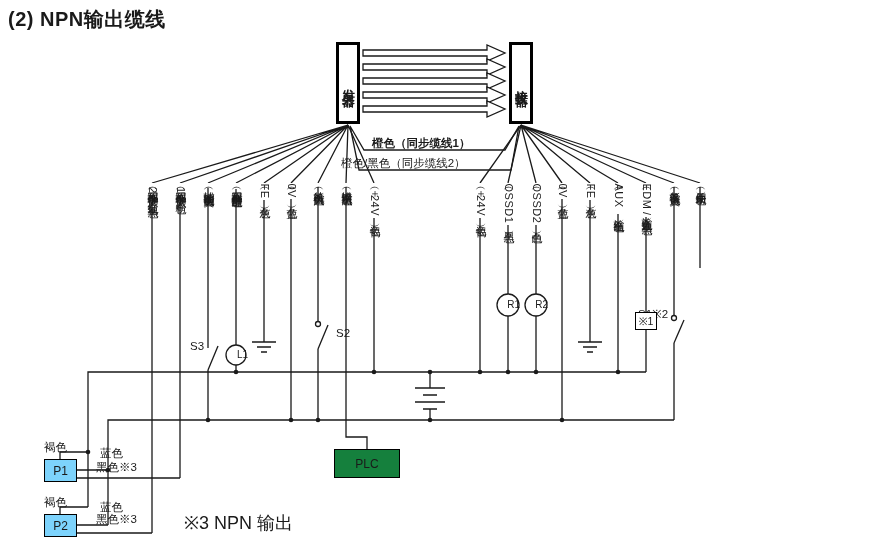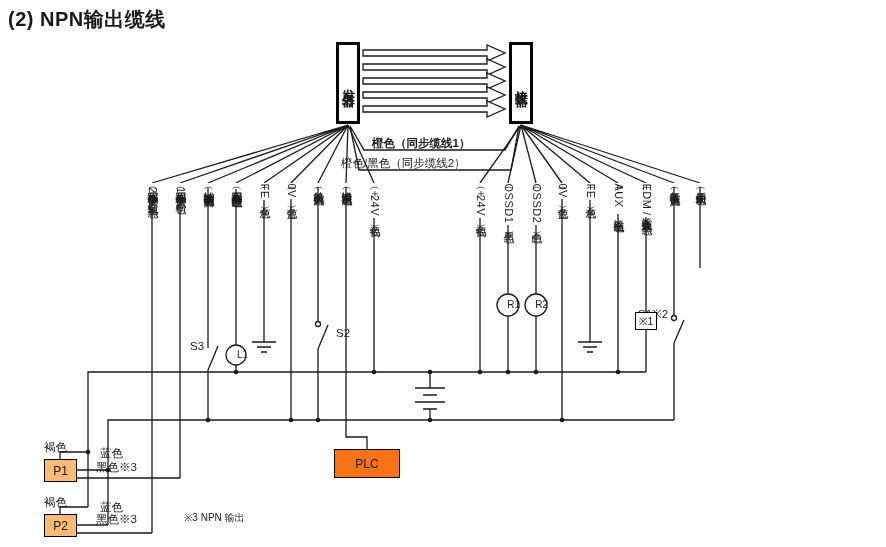--- a/index.html
+++ b/index.html
@@ -11,27 +11,27 @@
           background:#fff;display:flex;align-items:center;justify-content:center;
           writing-mode:vertical-rl;text-orientation:upright;font-size:13px;font-weight:700;letter-spacing:3px;}
   .vlabel{position:absolute;top:183px;writing-mode:vertical-rl;text-orientation:mixed;
           font-size:11px;line-height:15px;letter-spacing:.5px;background:#fff;white-space:nowrap;}
   .hlabel{position:absolute;font-size:11.5px;white-space:nowrap;}
   .slabel{position:absolute;font-size:11.5px;white-space:nowrap;}
   .clabel{position:absolute;font-size:10px;width:24px;text-align:right;}
   .notes{position:absolute;left:562px;top:42px;width:324px;font-size:12.5px;line-height:16.5px;}
   .notes .cont{padding-left:19px;}
   .pbox{position:absolute;left:44px;width:33px;height:23px;box-sizing:border-box;border:1.5px solid #000;
-        background:#fdba74;font-size:12px;display:flex;align-items:center;justify-content:center;}
+        background:#7dd3fc;font-size:12px;display:flex;align-items:center;justify-content:center;}
   .plcbox{position:absolute;left:334px;top:449px;width:66px;height:29px;box-sizing:border-box;
-        border:1.5px solid #000;background:#f97316;font-size:12px;display:flex;align-items:center;justify-content:center;text-align:center;}
+        border:1.5px solid #000;background:#15803d;font-size:12px;display:flex;align-items:center;justify-content:center;text-align:center;}
   .refbox{position:absolute;left:635px;top:312px;width:22px;height:18px;box-sizing:border-box;
         border:1.2px solid #000;background:#fff;font-size:10.5px;display:flex;align-items:center;justify-content:center;}
   .pw{position:absolute;font-size:11.5px;white-space:nowrap;}
-  .bottomnote{position:absolute;left:184px;top:510px;font-size:10px;}
+  .bottomnote{position:absolute;left:184px;top:510px;font-size:18px;}
 </style>
 </head>
 <body>
 
 <div class="canvas">
 
   <svg class="lines" width="886" height="547" viewBox="0 0 886 547" fill="none" stroke="#1a1a1a" stroke-width="1.3">
 
     <g fill="#ffffff">
       <polygon points="363,50 487,50 487,45 505,53 487,61 487,56 363,56"></polygon>

